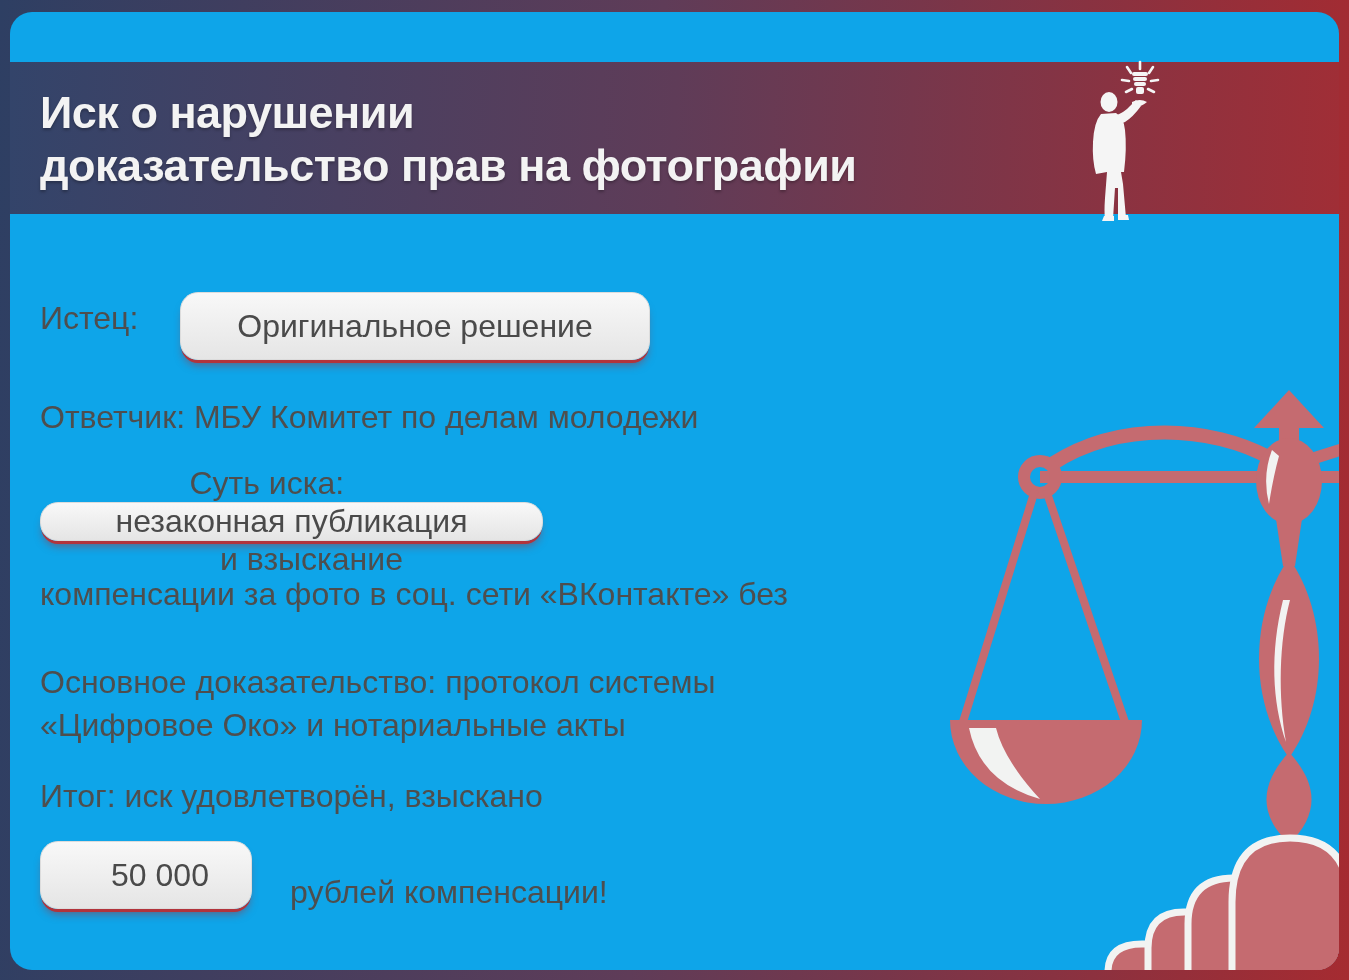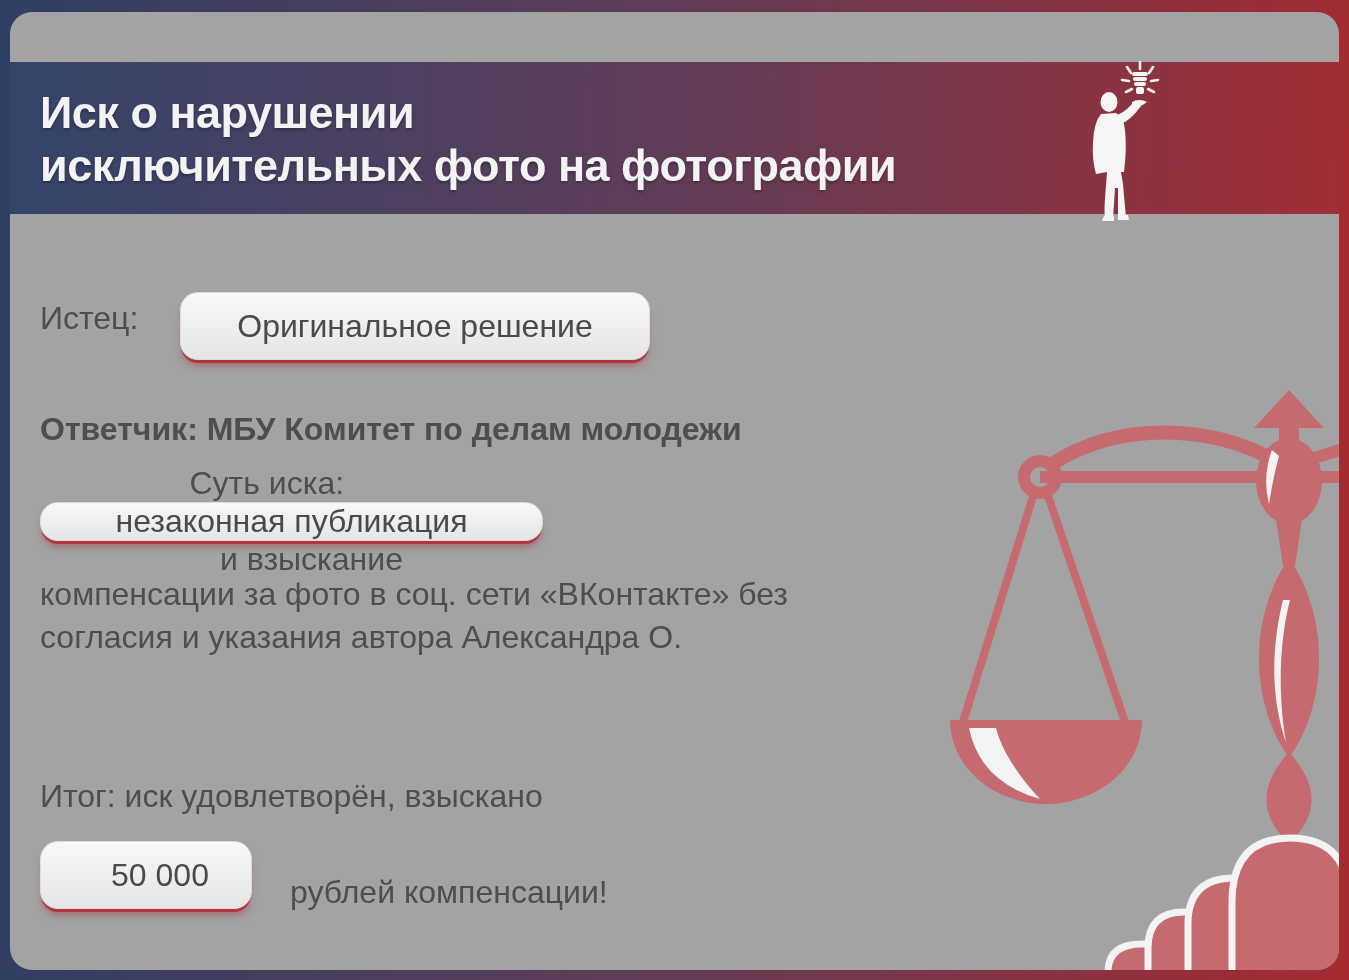--- a/index.html
+++ b/index.html
@@ -3,21 +3,21 @@
 <meta charset="utf-8">
 <style>
   html,body{margin:0;padding:0;}
   body{
     width:1349px;height:980px;position:relative;overflow:hidden;
     font-family:"Liberation Sans","DejaVu Sans",sans-serif;
     background:linear-gradient(92deg,#2e3f63 0%,#5f3c58 48%,#a52b31 100%);
   }
   .panel{
     position:absolute;left:10px;top:12px;right:10px;bottom:10px;
-    background:#a3a3a3;border-radius:22px;overflow:hidden;
+    background:#0ea5e9;border-radius:22px;overflow:hidden;
   }
   .band{
     position:absolute;left:0;right:0;top:50px;height:152px;
     background:linear-gradient(92deg,#33446a 0%,#5f3c58 50%,#a02e36 100%);
   }
   .band h1{
     margin:0;padding:24px 0 0 30px;
     font-size:45px;line-height:53px;font-weight:bold;color:#f3f3f3;
     letter-spacing:-0.5px;text-shadow:0 2px 3px rgba(0,0,0,.28);
   }
@@ -38,21 +38,21 @@
 </style>
 </head>
 <body>
 
 <div class="frame">
   <div class="panel">
 
     <div class="band">
       <h1>
         <span>Иск о нарушении</span><br>
-        <span>исключительных фото на фотографии</span>
+        <span>доказательство прав на фотографии</span>
       </h1>
     </div>
 
     <svg class="man-icon" viewBox="0 0 80 170">
       <g fill="#f5f5f5" stroke="none">
 
         <g stroke="#f5f5f5" stroke-width="2.6" stroke-linecap="round">
           <line x1="60" y1="2" x2="60" y2="9"></line>
           <line x1="47" y1="7" x2="51" y2="13"></line>
           <line x1="73" y1="7" x2="69" y2="13"></line>
@@ -111,33 +111,36 @@
       <path d="M1232 980 L1232 902 Q1232 838 1290 838 Q1349 838 1349 902 L1349 980 Z" fill="#c56b70" stroke="#f2f3f2" stroke-width="7"></path>
     </svg>
 
     <div class="content">
 
       <div class="row" style="top:271px;height:70px;">
         <span class="label" style="width:140px;">Истец:</span>
         <span class="pill" style="width:470px;margin-top:16px;">Оригинальное решение</span>
       </div>
 
-      <div class="para" style="top:396px;font-weight:bold;">Ответчик: МБУ Комитет по делам молодежи</div>
+      <div class="para" style="top:384px;">Ответчик: МБУ Комитет по делам молодежи</div>
 
       <div class="row" style="top:453px;height:70px;flex-direction:column;">
         <span class="label" style="width:204px;">Суть иска:</span>
         <span class="pill" style="width:503px;">незаконная публикация</span>
         <span class="suffix" style="margin-left:40px;">и взыскание</span>
       </div>
 
       <div class="para" style="top:537px;margin-top:24px;">
         <div>компенсации за фото в соц. сети «ВКонтакте» без</div>
-        <div>согласия и указания автора Александра О.</div>
       </div>
 
+      <div class="para" style="top:649px;">
+        <div>Основное доказательство: протокол системы</div>
+        <div>«Цифровое Око» и нотариальные акты</div>
+      </div>
 
       <div class="para" style="top:763px;text-align:right;">Итог: иск удовлетворён, взыскано</div>
 
       <div class="row" style="top:828px;height:70px;">
         <span class="pill" style="width:212px;padding-left:28px;">50 000</span>
         <span class="suffix" style="margin-left:38px;margin-top:35px;">рублей компенсации!</span>
       </div>
 
     </div>
   </div>

